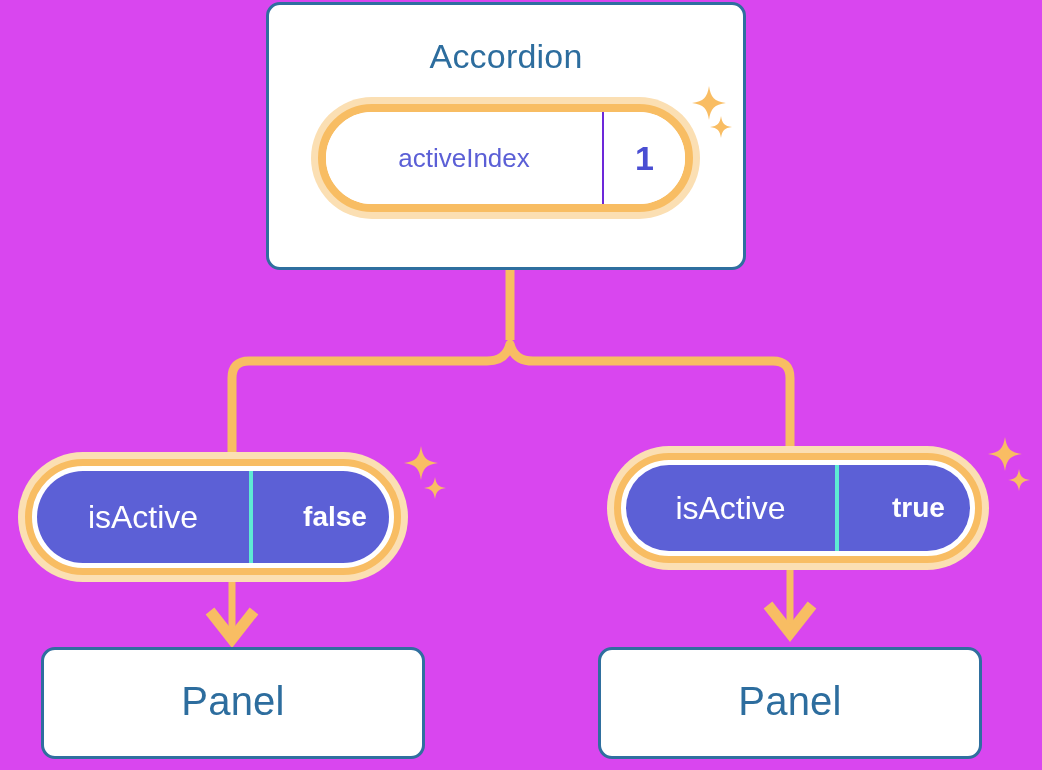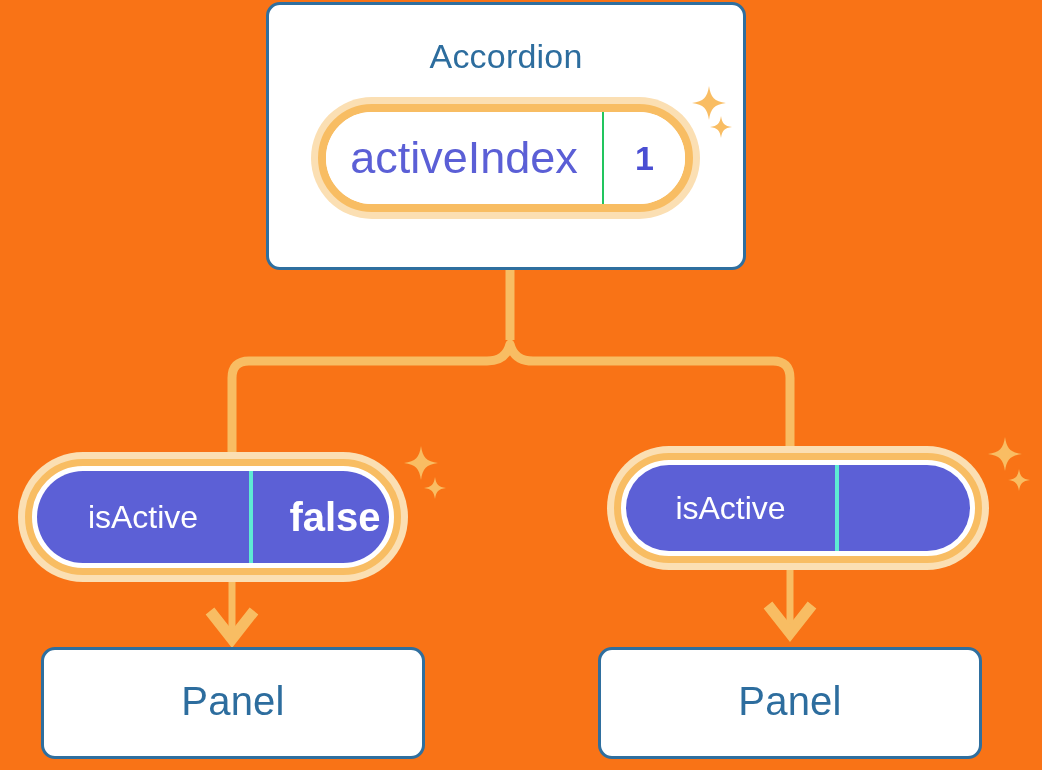--- a/index.html
+++ b/index.html
@@ -10,21 +10,21 @@
   body {
     width: 1042px;
     height: 770px;
     overflow: hidden;
     font-family: "Liberation Sans", sans-serif;
   }
   #stage {
     position: relative;
     width: 1042px;
     height: 770px;
-    background: #f97316;
+    background: #d946ef;
   }
 
   
   #connectors {
     position: absolute;
     left: 0;
     top: 0;
     width: 1042px;
     height: 770px;
   }
@@ -115,40 +115,40 @@
     left: 311px;
     top: 97px;
     width: 389px;
     height: 122px;
   }
   #pill-activeindex .pill-ring { padding: 0; border-width: 8px; }
   #pill-activeindex .pill-body { background: #ffffff; }
   #pill-activeindex .pill-key {
     flex: 0 0 278px;
     color: #5b5fd6;
-    font-size: 45px;
-    border-right: 2px solid #22c55e;
+    font-size: 26px;
+    border-right: 2px solid #6d28d9;
   }
   #pill-activeindex .pill-val {
     flex: 1 1 auto;
     color: #4a4ed2;
     font-size: 34px;
     font-weight: 700;
   }
 
   
   .pill-isactive .pill-body { background: #5c60d6; }
   .pill-isactive .pill-key {
     color: #ffffff;
     font-size: 32px;
     border-right: 4px solid #5eead4;
   }
   .pill-isactive .pill-val {
     color: #ffffff;
-    font-size: 40px;
+    font-size: 28px;
     font-weight: 700;
     margin-left: 28px;
   }
 
   #pill-isactive-false {
     left: 18px;
     top: 452px;
     width: 390px;
     height: 130px;
   }
@@ -246,20 +246,21 @@
   </div>
 
   <div class="card panel-card" id="panel-card-left">
     <div class="card-title">Panel</div>
   </div>
 
   <div class="pill-wrap pill-isactive" id="pill-isactive-true">
     <div class="pill-ring">
       <div class="pill-body">
         <div class="pill-key">isActive</div>
+        <div class="pill-val">true</div>
       </div>
     </div>
   </div>
 
   <div class="sparkle" style="left:988px; top:437px;">
     <svg width="34" height="34" viewBox="0 0 32 32">
       <path d="M16 0 C17.6 11 21 14.4 32 16 C21 17.6 17.6 21 16 32 C14.4 21 11 17.6 0 16 C11 14.4 14.4 11 16 0 Z" fill="#f9bd63"></path>
     </svg>
   </div>
   <div class="sparkle" style="left:1008px; top:469px;">

